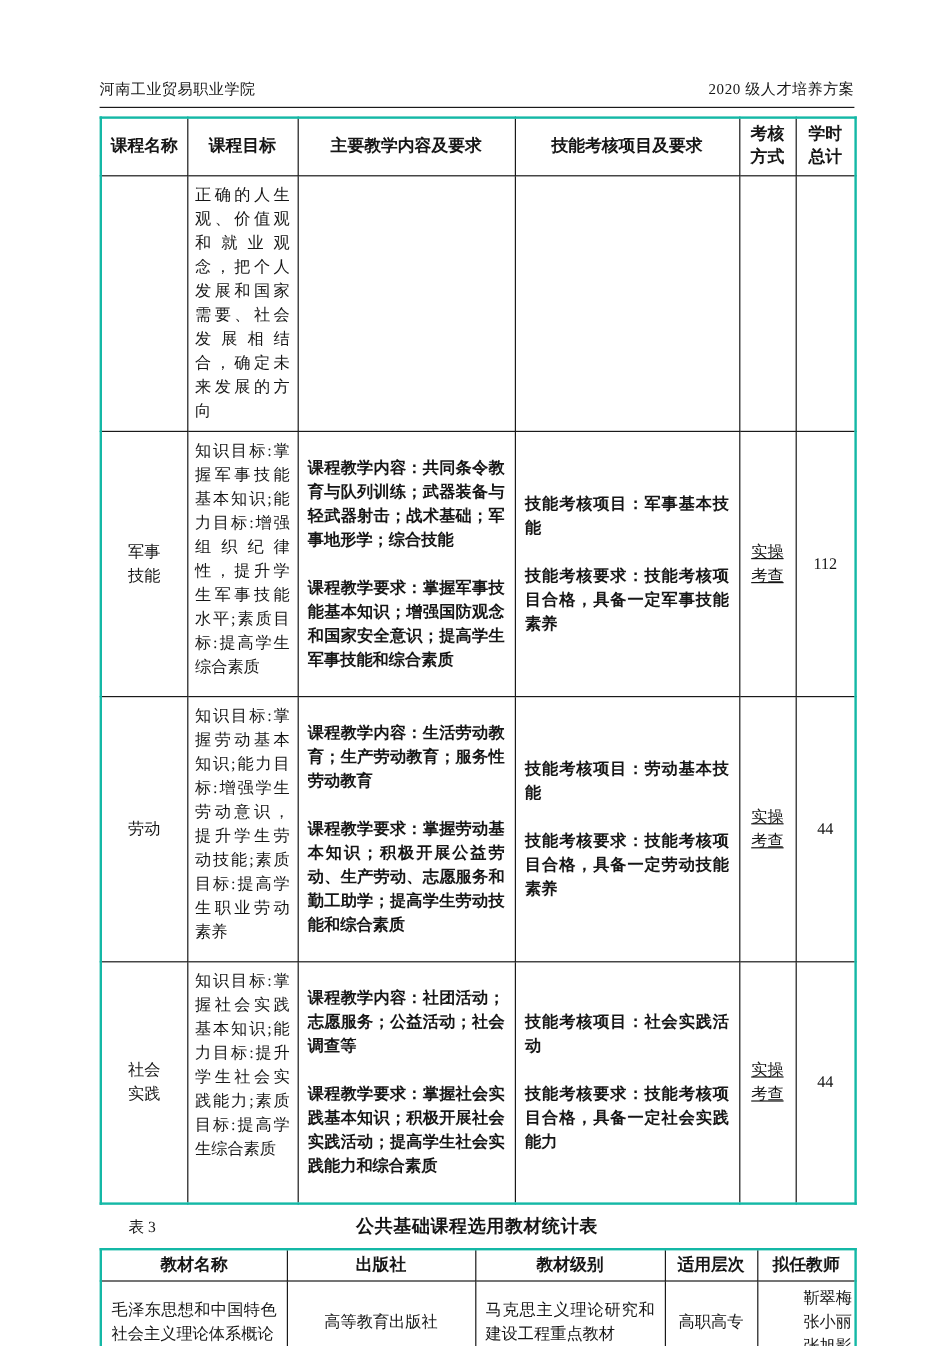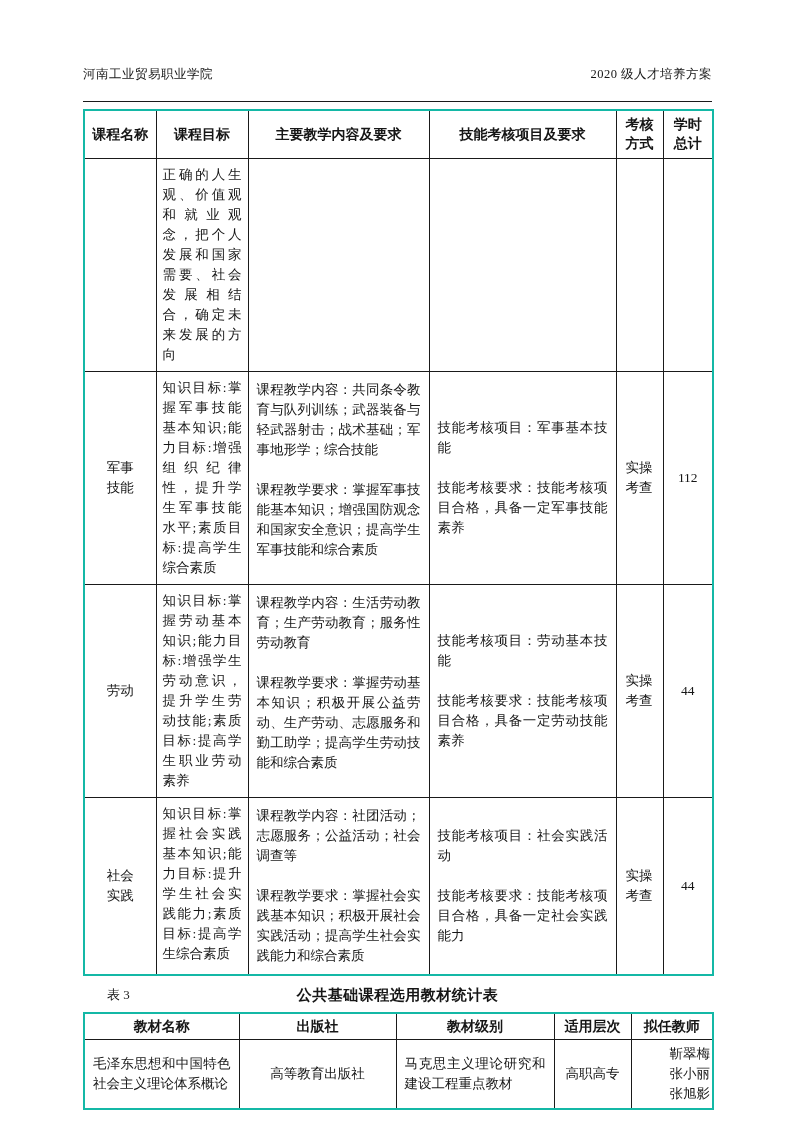--- a/index.html
+++ b/index.html
@@ -13,21 +13,21 @@
   .page {
     position:relative;
     width:793px; height:1122px;
     padding:66px 81px 0 83px;
     background:#fff;
   }
   
   .doc-header {
     display:flex; justify-content:space-between; align-items:flex-end;
     font-size:12.5px; letter-spacing:.5px;
-    padding-bottom:18px;
+    padding-bottom:6px;
     border-bottom:1.5px solid #1a1a1a;
   }
   
   table {
     width:629px;
     border-collapse:collapse;
     table-layout:fixed;
     border:2px solid #14b8a6;
   }
   .t1 { margin-top:7px; }
@@ -47,25 +47,26 @@
   .c-name { text-align:center; padding:16px; }
   .c-obj  {
     vertical-align:top;
     text-align:justify; text-justify:inter-character;
     padding:6px 6px;
     line-height:20px;
   }
   .c-body {
     vertical-align:top;
     text-align:justify; text-justify:inter-character;
-    padding:8px 8px;
+    padding:20px 8px;
+    font-weight:bold;
   }
   .c-assess { vertical-align:middle; }
   .c-body p + p { margin-top:20px; }
-  .c-method { text-align:left; padding:16px 9px; }
+  .c-method { text-align:center; padding:16px 9px;text-decoration:underline; }
   .c-hours  { text-align:center; }
   
   .caption-row {
     position:relative;
     margin-top:8px; margin-bottom:6px;
     width:629px; height:22px;
   }
   .caption-label {
     position:absolute; left:0; top:2px;
     font-size:13px;

